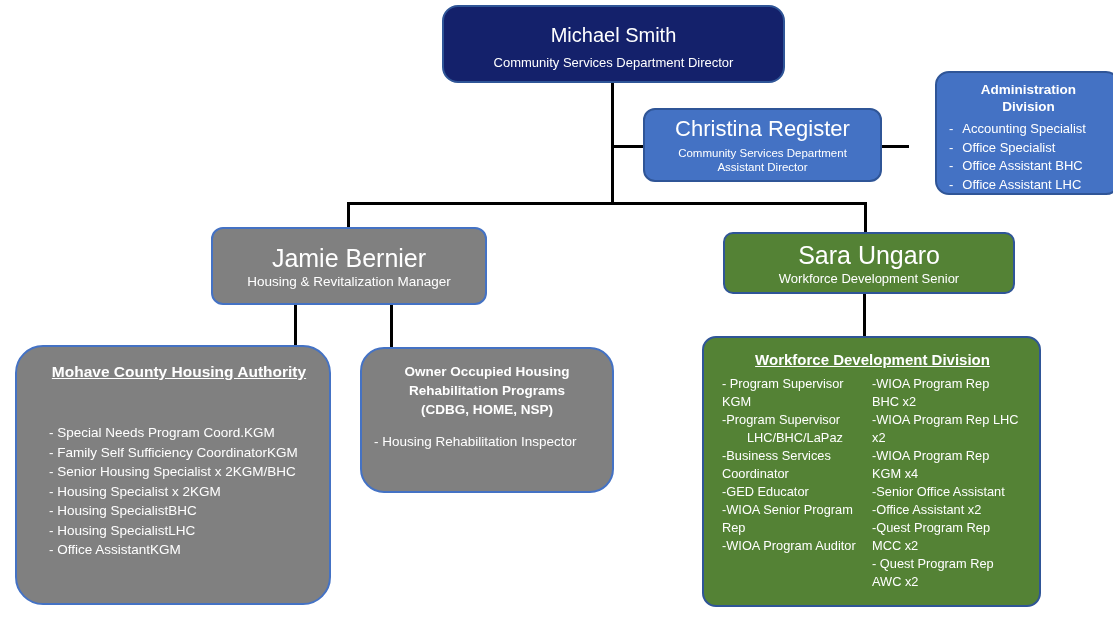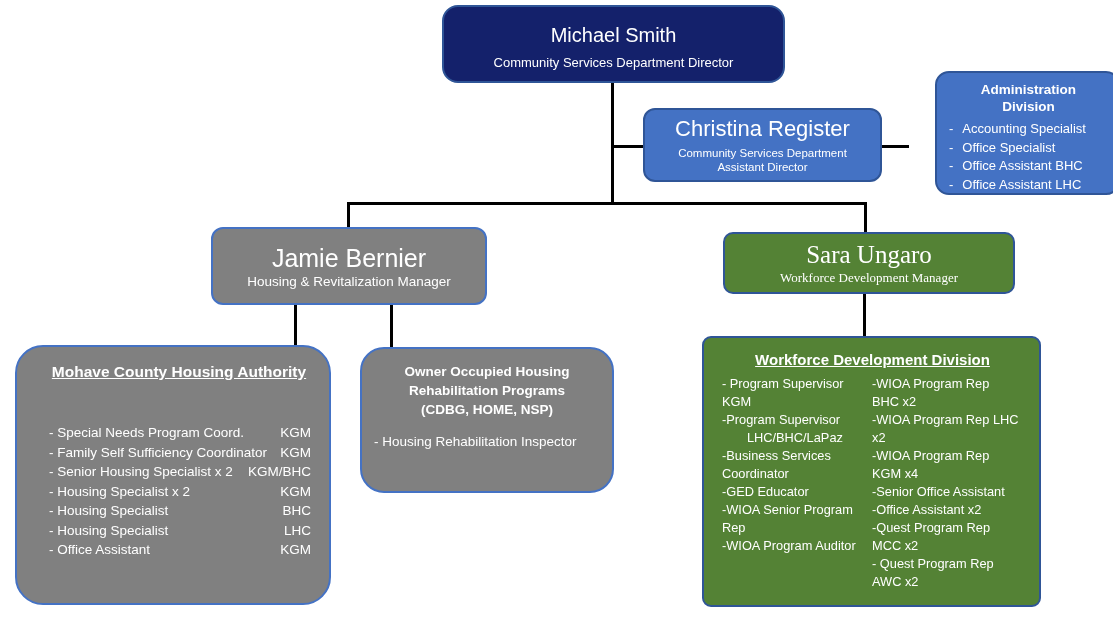--- a/index.html
+++ b/index.html
@@ -43,35 +43,35 @@
 
   .admin-box { left: 907px; top: 71px; width: 185px; height: 124px; border-radius: 14px; padding: 9px 10px 6px 12px; margin-left: 28px; }
   .admin-box .box-title { font-size: 13.5px; font-weight: bold; text-align: center; line-height: 16.5px; }
   .admin-list { margin-top: 5px; font-size: 13px; }
   .admin-list .row { display: flex; gap: 9px; line-height: 18.5px; }
 
   .housing-mgr-box { left: 203px; top: 227px; width: 276px; height: 78px; border-radius: 12px; margin-left: 8px; }
   .housing-mgr-box .name { font-size: 25px; line-height: 29px; }
   .housing-mgr-box .role { font-size: 13.5px; margin-top: 1px; }
 
-  .workforce-mgr-box { left: 723px; top: 232px; width: 292px; height: 62px; border-radius: 10px; font-family: Liberation Serif, serif; }
+  .workforce-mgr-box { left: 723px; top: 232px; width: 292px; height: 62px; border-radius: 10px; }
   .workforce-mgr-box .name { font-size: 25px; line-height: 29px; }
   .workforce-mgr-box .role { font-size: 13px; margin-top: 1px; }
 
   .authority-box { left: 15px; top: 345px; width: 316px; height: 260px; border-radius: 28px; padding: 16px 18px 10px 30px; }
   .authority-box .box-title { font-size: 15.5px; font-weight: bold; text-decoration: underline; text-align: center; }
   .authority-list { margin-top: 42px; font-size: 13.5px; }
-  .authority-list .row { display: flex; justify-content: space-between; line-height: 19.5px; }
+  .authority-list .row { display: flex; justify-content: flex-start; line-height: 19.5px; }
   .authority-list .role-cell { padding-left: 2px; }
 
   .rehab-box { left: 360px; top: 347px; width: 254px; height: 146px; border-radius: 24px; padding: 13px 12px 8px 12px; }
   .rehab-box .box-title { font-size: 13.5px; font-weight: bold; text-align: center; line-height: 19px; }
   .rehab-list { margin-top: 13px; font-size: 13.5px; line-height: 20px; }
 
-  .wf-division-box { left: 702px; top: 336px; width: 339px; height: 271px; border-radius: 9px; padding: 13px 16px 8px 18px; }
+  .wf-division-box { left: 702px; top: 336px; width: 339px; height: 271px; border-radius: 14px; padding: 13px 16px 8px 18px; }
   .wf-division-box .box-title { font-size: 15px; font-weight: bold; text-decoration: underline; text-align: center; }
   .wf-columns { display: flex; margin-top: 7px; font-size: 12.8px; line-height: 18px; }
   .wf-col-1 { width: 150px; }
   .wf-col-2 { flex: 1; }
 </style>
 </head>
 <body>
 
 <div class="canvas">
 
@@ -119,21 +119,21 @@
     </div>
   </div>
 
   <div class="box gray name-box housing-mgr-box">
     <div class="name">Jamie Bernier</div>
     <div class="role">Housing &amp; Revitalization Manager</div>
   </div>
 
   <div class="box green name-box workforce-mgr-box">
     <div class="name">Sara Ungaro</div>
-    <div class="role">Workforce Development Manager</div>
+    <div class="role">Workforce Development Senior</div>
   </div>
 
   <div class="box gray authority-box">
     <div class="box-title">Mohave County Housing Authority</div>
     <div class="authority-list">
       <div class="row">
         <span class="role-cell">-  Special Needs Program Coord.</span>
         <span>KGM</span>
       </div>
       <div class="row">

